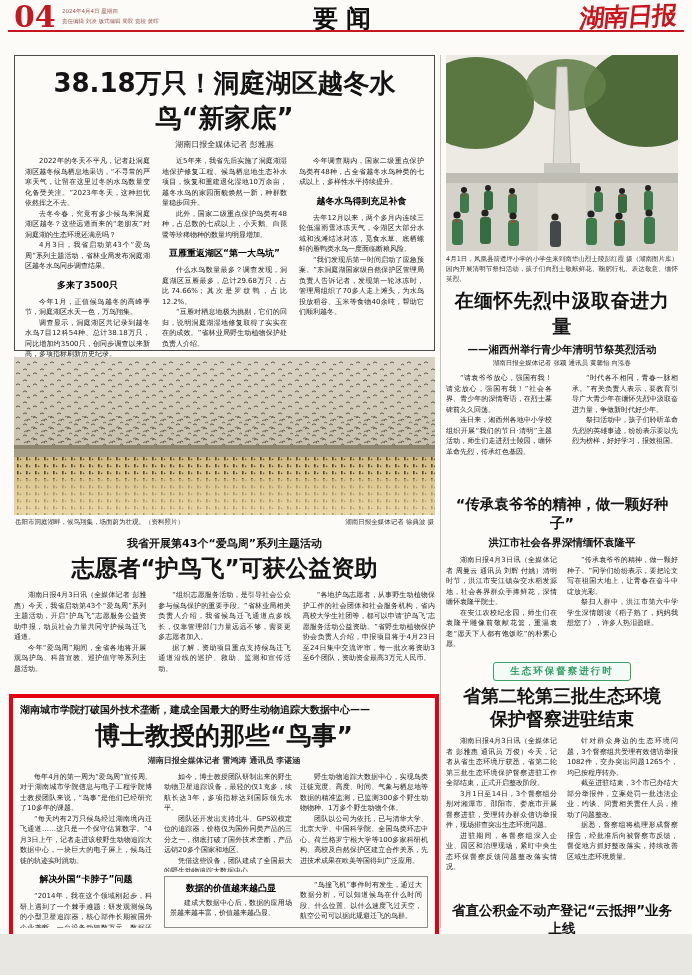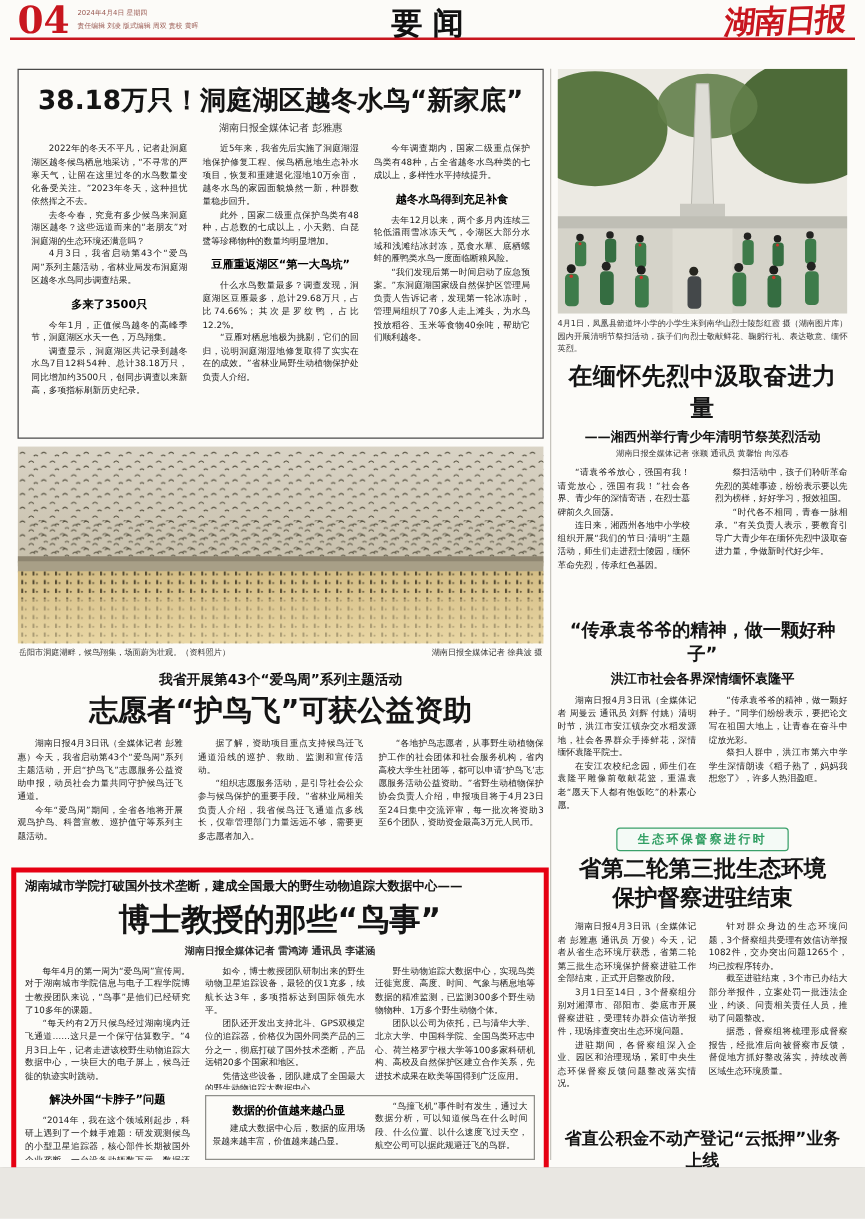--- a/index.html
+++ b/index.html
@@ -20,21 +20,21 @@
   .right-col{position:absolute;left:446px;top:55px;width:232px;}
   .vdivider{position:absolute;left:440px;top:55px;bottom:6px;width:1px;background:#c6c4bd;}
   
   .body-text p{margin:0;font-size:7px;line-height:1.5;text-indent:2em;text-align:justify;color:#222;}
   .subhead{font-size:9px;font-weight:bold;text-align:center;margin:7px 0 5px;color:#000;}
   .byline{text-align:center;font-size:8px;color:#333;margin:3px 0 6px;}
   .cols{display:flex;gap:12px;overflow:hidden;}
   .cols .col{flex:1;overflow:hidden;}
   
   .a1-box{border:1px solid #4a4a4a;padding:8px 10px 6px;height:296px;box-sizing:border-box;}
-  .a1-headline{font-size:21px;font-weight:900;text-align:center;letter-spacing:0;margin:2px 0 0;}
+  .a1-headline{font-size:26px;font-weight:900;text-align:center;letter-spacing:0;margin:2px 0 0;}
   .a1-cols{height:228px;margin-top:2px;}
   
   .photo-wide{margin-top:6px;width:421px;height:158px;overflow:hidden;}
   .caption-row{display:flex;justify-content:space-between;font-size:6.5px;color:#333;margin:3px 1px 0;}
   
   .a2{margin-top:9px;}
   .a2-kicker{font-size:11px;font-weight:bold;text-align:center;margin:0;}
   .a2-headline{font-size:23px;font-weight:900;text-align:center;margin:2px 0 6px;}
   .a2-cols{height:96px;}
   
@@ -167,22 +167,22 @@
       <h2 class="a2-headline">志愿者“护鸟飞”可获公益资助</h2>
       <div class="cols a2-cols body-text">
         <div class="col">
           <div>
               <p>湖南日报4月3日讯（全媒体记者 彭雅惠）今天，我省启动第43个“爱鸟周”系列主题活动，开启“护鸟飞”志愿服务公益资助申报，动员社会力量共同守护候鸟迁飞通道。</p>
               <p>今年“爱鸟周”期间，全省各地将开展观鸟护鸟、科普宣教、巡护值守等系列主题活动。</p>
             </div>
         </div>
         <div class="col">
           <div>
+              <p>“组织志愿服务活动，是引导社会公众参与候鸟保护的重要手段。”省林业局相关负责人介绍，我省候鸟迁飞通道点多线长，仅靠管理部门力量远远不够，需要更多志愿者加入。</p>
               <p>据了解，资助项目重点支持候鸟迁飞通道沿线的巡护、救助、监测和宣传活动。</p>
-              <p>“组织志愿服务活动，是引导社会公众参与候鸟保护的重要手段。”省林业局相关负责人介绍，我省候鸟迁飞通道点多线长，仅靠管理部门力量远远不够，需要更多志愿者加入。</p>
             </div>
         </div>
         <div class="col">
           <div>
               <p>“各地护鸟志愿者，从事野生动植物保护工作的社会团体和社会服务机构，省内高校大学生社团等，都可以申请‘护鸟飞’志愿服务活动公益资助。”省野生动植物保护协会负责人介绍，申报项目将于4月23日至24日集中交流评审，每一批次将资助3至6个团队，资助资金最高3万元人民币。</p>
             </div>
         </div>
       </div>
     </div>
 
@@ -317,22 +317,22 @@
     <div class="r-byline">湖南日报全媒体记者 张颖 通讯员 黄馨怡 向泓春</div>
     <div class="r-cols a4-cols body-text">
       <div class="col">
         <div>
             <p>“请袁爷爷放心，强国有我！请党放心，强国有我！”社会各界、青少年的深情寄语，在烈士墓碑前久久回荡。</p>
             <p>连日来，湘西州各地中小学校组织开展“我们的节日·清明”主题活动，师生们走进烈士陵园，缅怀革命先烈，传承红色基因。</p>
           </div>
       </div>
       <div class="col">
         <div>
+            <p>“时代各不相同，青春一脉相承。”有关负责人表示，要教育引导广大青少年在缅怀先烈中汲取奋进力量，争做新时代好少年。</p>
             <p>祭扫活动中，孩子们聆听革命先烈的英雄事迹，纷纷表示要以先烈为榜样，好好学习，报效祖国。</p>
-            <p>“时代各不相同，青春一脉相承。”有关负责人表示，要教育引导广大青少年在缅怀先烈中汲取奋进力量，争做新时代好少年。</p>
           </div>
       </div>
     </div>
 
     <h2 class="a5-headline">“传承袁爷爷的精神，做一颗好种子”</h2>
     <div class="r-subtitle">洪江市社会各界深情缅怀袁隆平</div>
     <div class="r-cols a5-cols body-text">
       <div class="col">
         <div>
             <p>湖南日报4月3日讯（全媒体记者 周曼云 通讯员 刘辉 付姚）清明时节，洪江市安江镇杂交水稻发源地，社会各界群众手捧鲜花，深情缅怀袁隆平院士。</p>

